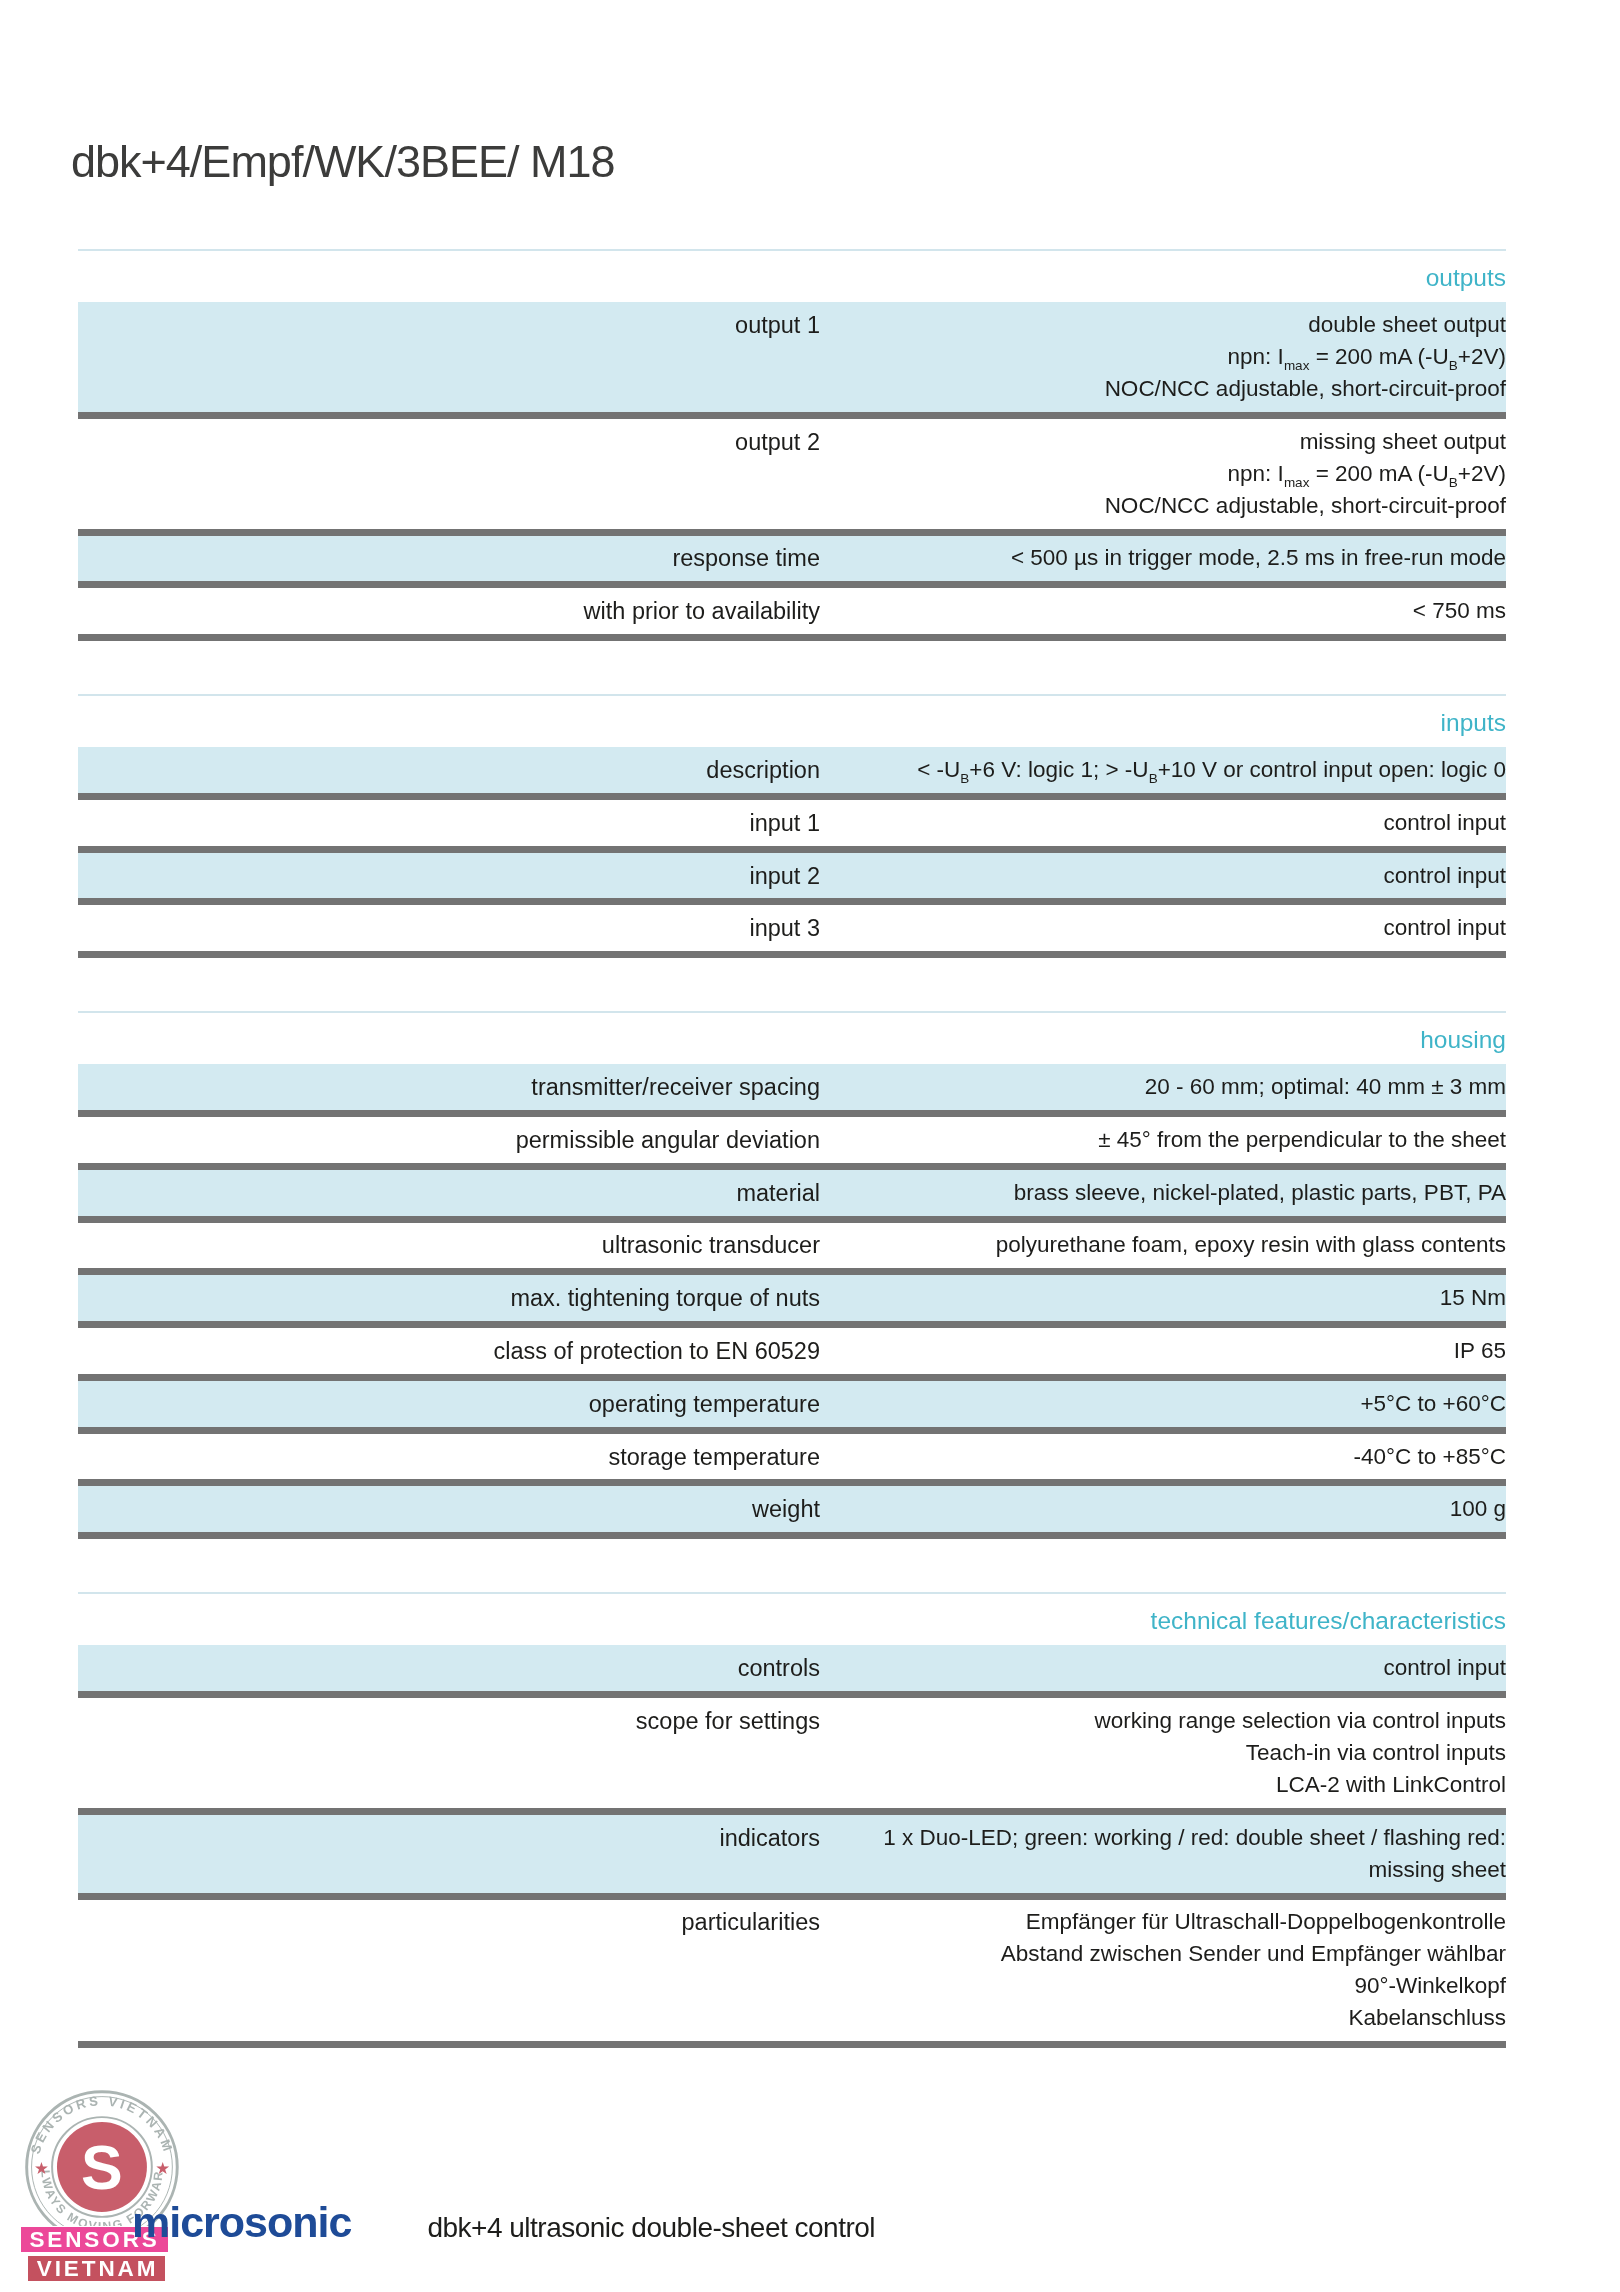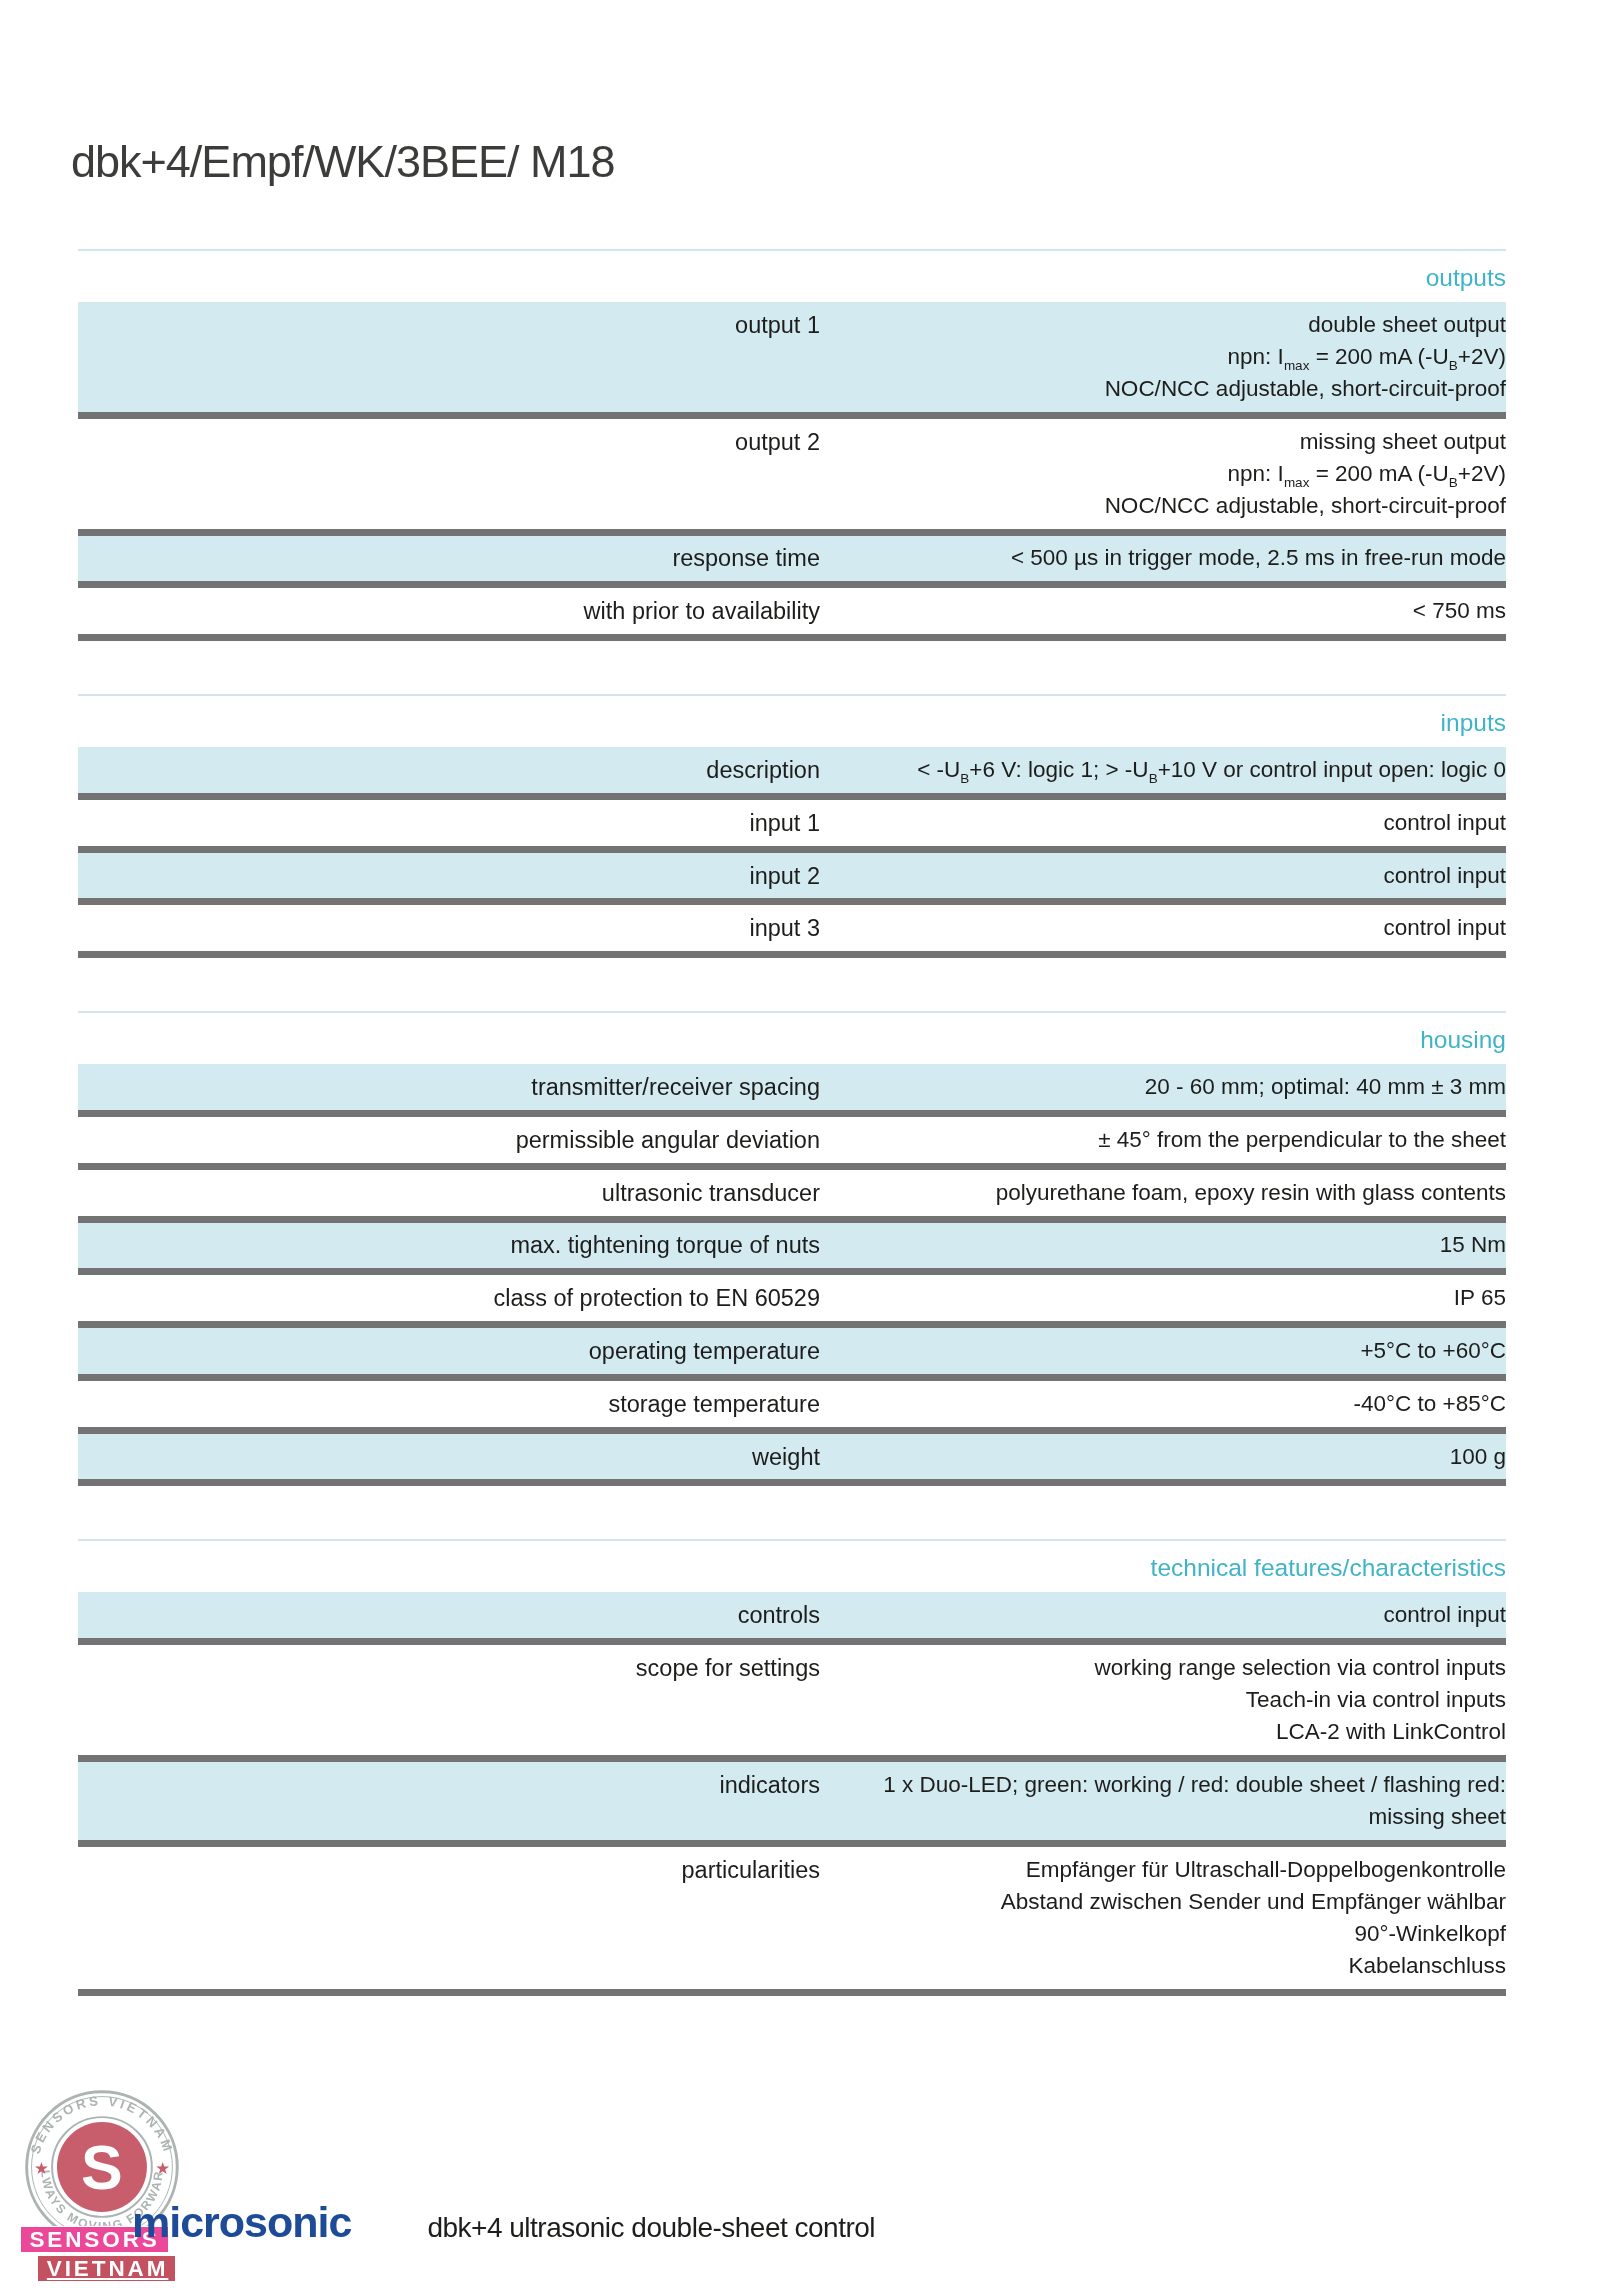--- a/index.html
+++ b/index.html
@@ -101,24 +101,23 @@
     font-size: 22.5px;
     line-height: 26.5px;
     padding-left: 8.8px;
   }
   .wm-box.sensors {
     left: 19.6px; top: 2226px; width: 149px; height: 26.5px;
     background: #ec4899;
     border: 1px solid #ffffff;
   }
   .wm-box.vietnam {
-    left: 37px; top: 2255px; width: 139px; height: 26.5px;
+    left: 27px; top: 2255px; width: 139px; height: 26.5px;
     background: #c4515f;
     border: 1px solid #ffffff;
-    text-decoration: underline;
   }
 </style>
 </head>
 <body>
 
 <h1 class="page-title">dbk+4/Empf/WK/3BEE/ M18</h1>
 
 <main class="spec-table">
     <section class="section">
       <h2 class="section-title">outputs</h2>
@@ -183,20 +182,26 @@
       <div class="row hl">
         <div class="label">transmitter/receiver spacing</div>
         <div class="value">
           <div class="vline">20 - 60 mm; optimal: 40 mm ± 3 mm</div>
         </div>
       </div>
       <div class="row">
         <div class="label">permissible angular deviation</div>
         <div class="value">
           <div class="vline">± 45° from the perpendicular to the sheet</div>
+        </div>
+      </div>
+      <div class="row hl">
+        <div class="label">material</div>
+        <div class="value">
+          <div class="vline">brass sleeve, nickel-plated, plastic parts, PBT, PA</div>
         </div>
       </div>
       <div class="row">
         <div class="label">ultrasonic transducer</div>
         <div class="value">
           <div class="vline">polyurethane foam, epoxy resin with glass contents</div>
         </div>
       </div>
       <div class="row hl">
         <div class="label">max. tightening torque of nuts</div>

